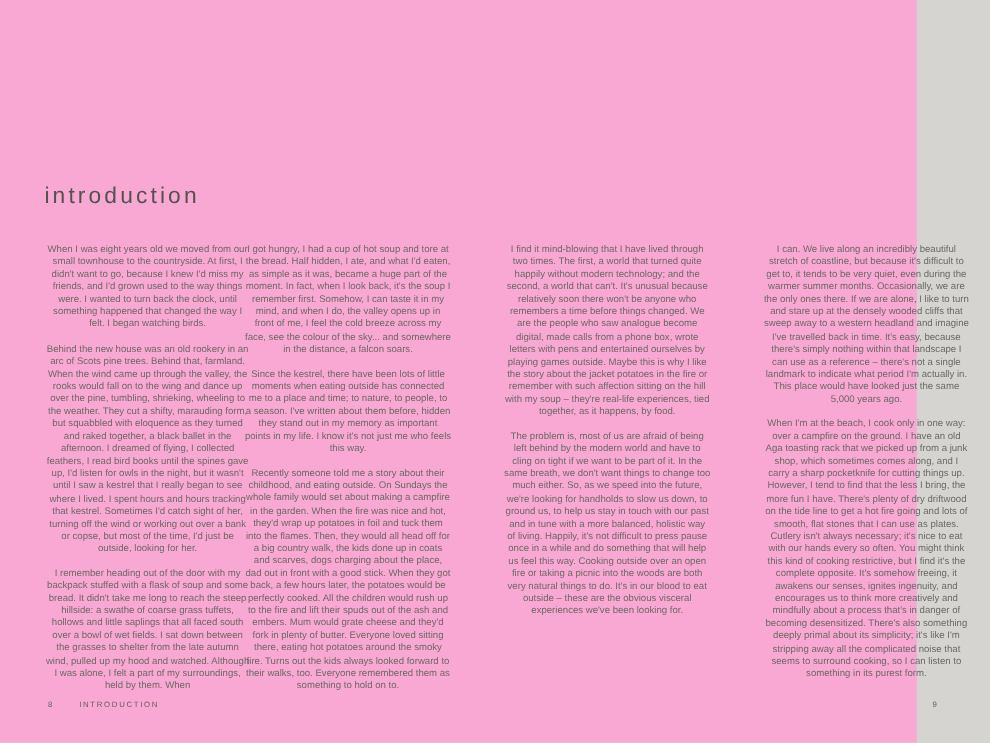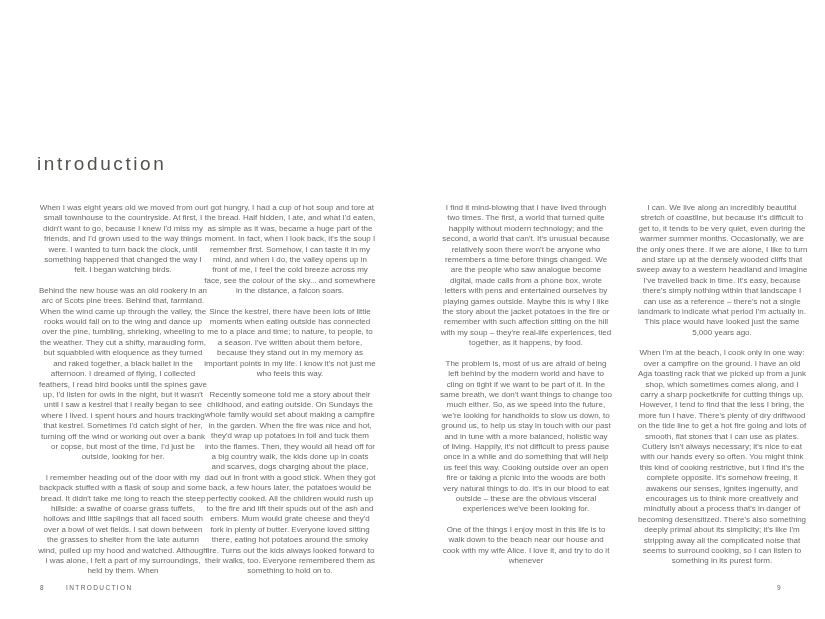--- a/index.html
+++ b/index.html
@@ -6,22 +6,22 @@
   html, body {
     width: 825px; height: 619px;
     background: #d6d4d1;
     font-family: "Liberation Sans", sans-serif;
     overflow: hidden;
     position: relative;
   }
   .spread {
     position: absolute;
     top: 0; left: 0;
-    width: 825px; height: 619px;
-    background: #ffffff;
+    width: 764px; height: 619px;
+    background: #f9a8d4;
   }
   .chapter-heading {
     position: absolute;
     left: 37px; top: 153px;
     font-size: 19px;
     font-weight: 400;
     letter-spacing: 2.6px;
     color: #54524e;
     text-transform: lowercase;
   }
@@ -30,21 +30,21 @@
     top: 203px;
     width: 172px;
     color: #6b6964;
     font-size: 8px;
     line-height: 10.4px;
     text-align: center;
   }
   .text-column p { margin: 0 0 10px 0; }
   .col-1 { left: 37px; }
   .col-2 { left: 204px; }
-  .col-3 { left: 440px; }
+  .col-3 { left: 420px; }
   .col-4 { left: 636px; }
   .footer-item {
     position: absolute;
     top: 584px;
     font-size: 6.5px;
     letter-spacing: 1.4px;
     color: #605e5a;
   }
   .footer-page-left  { left: 40px; }
   .footer-chapter    { left: 66px; }
@@ -58,28 +58,27 @@
   <h1 class="chapter-heading">introduction</h1>
 
   <div class="text-column col-1">
     <p>When I was eight years old we moved from our small townhouse to the countryside. At first, I didn't want to go, because I knew I'd miss my friends, and I'd grown used to the way things were. I wanted to turn back the clock, until something happened that changed the way I felt. I began watching birds.</p>
     <p>Behind the new house was an old rookery in an arc of Scots pine trees. Behind that, farmland. When the wind came up through the valley, the rooks would fall on to the wing and dance up over the pine, tumbling, shrieking, wheeling to the weather. They cut a shifty, marauding form, but squabbled with eloquence as they turned and raked together, a black ballet in the afternoon. I dreamed of flying, I collected feathers, I read bird books until the spines gave up, I'd listen for owls in the night, but it wasn't until I saw a kestrel that I really began to see where I lived. I spent hours and hours tracking that kestrel. Sometimes I'd catch sight of her, turning off the wind or working out over a bank or copse, but most of the time, I'd just be outside, looking for her.</p>
     <p>I remember heading out of the door with my backpack stuffed with a flask of soup and some bread. It didn't take me long to reach the steep hillside: a swathe of coarse grass tuffets, hollows and little saplings that all faced south over a bowl of wet fields. I sat down between the grasses to shelter from the late autumn wind, pulled up my hood and watched. Although I was alone, I felt a part of my surroundings, held by them. When</p>
   </div>
 
   <div class="text-column col-2">
     <p>I got hungry, I had a cup of hot soup and tore at the bread. Half hidden, I ate, and what I'd eaten, as simple as it was, became a huge part of the moment. In fact, when I look back, it's the soup I remember first. Somehow, I can taste it in my mind, and when I do, the valley opens up in front of me, I feel the cold breeze across my face, see the colour of the sky... and somewhere in the distance, a falcon soars.</p>
-    <p>Since the kestrel, there have been lots of little moments when eating outside has connected me to a place and time; to nature, to people, to a season. I've written about them before, because they stand out in my memory as important points in my life. I know it's not just me who feels this way.</p>
+    <p>Since the kestrel, there have been lots of little moments when eating outside has connected me to a place and time; to nature, to people, to a season. I've written about them before, hidden they stand out in my memory as important points in my life. I know it's not just me who feels this way.</p>
     <p>Recently someone told me a story about their childhood, and eating outside. On Sundays the whole family would set about making a campfire in the garden. When the fire was nice and hot, they'd wrap up potatoes in foil and tuck them into the flames. Then, they would all head off for a big country walk, the kids done up in coats and scarves, dogs charging about the place, dad out in front with a good stick. When they got back, a few hours later, the potatoes would be perfectly cooked. All the children would rush up to the fire and lift their spuds out of the ash and embers. Mum would grate cheese and they'd fork in plenty of butter. Everyone loved sitting there, eating hot potatoes around the smoky fire. Turns out the kids always looked forward to their walks, too. Everyone remembered them as something to hold on to.</p>
   </div>
 
   <div class="text-column col-3">
     <p>I find it mind-blowing that I have lived through two times. The first, a world that turned quite happily without modern technology; and the second, a world that can't. It's unusual because relatively soon there won't be anyone who remembers a time before things changed. We are the people who saw analogue become digital, made calls from a phone box, wrote letters with pens and entertained ourselves by playing games outside. Maybe this is why I like the story about the jacket potatoes in the fire or remember with such affection sitting on the hill with my soup – they're real-life experiences, tied together, as it happens, by food.</p>
     <p>The problem is, most of us are afraid of being left behind by the modern world and have to cling on tight if we want to be part of it. In the same breath, we don't want things to change too much either. So, as we speed into the future, we're looking for handholds to slow us down, to ground us, to help us stay in touch with our past and in tune with a more balanced, holistic way of living. Happily, it's not difficult to press pause once in a while and do something that will help us feel this way. Cooking outside over an open fire or taking a picnic into the woods are both very natural things to do. It's in our blood to eat outside – these are the obvious visceral experiences we've been looking for.</p>
-    <p>One of the things I enjoy most in this life is to walk down to the beach near our house and cook with my wife Alice. I love it, and try to do it whenever</p>
   </div>
 
   <div class="text-column col-4">
     <p>I can. We live along an incredibly beautiful stretch of coastline, but because it's difficult to get to, it tends to be very quiet, even during the warmer summer months. Occasionally, we are the only ones there. If we are alone, I like to turn and stare up at the densely wooded cliffs that sweep away to a western headland and imagine I've travelled back in time. It's easy, because there's simply nothing within that landscape I can use as a reference – there's not a single landmark to indicate what period I'm actually in. This place would have looked just the same 5,000 years ago.</p>
     <p>When I'm at the beach, I cook only in one way: over a campfire on the ground. I have an old Aga toasting rack that we picked up from a junk shop, which sometimes comes along, and I carry a sharp pocketknife for cutting things up. However, I tend to find that the less I bring, the more fun I have. There's plenty of dry driftwood on the tide line to get a hot fire going and lots of smooth, flat stones that I can use as plates. Cutlery isn't always necessary; it's nice to eat with our hands every so often. You might think this kind of cooking restrictive, but I find it's the complete opposite. It's somehow freeing, it awakens our senses, ignites ingenuity, and encourages us to think more creatively and mindfully about a process that's in danger of becoming desensitized. There's also something deeply primal about its simplicity; it's like I'm stripping away all the complicated noise that seems to surround cooking, so I can listen to something in its purest form.</p>
   </div>
 
   <span class="footer-item footer-page-left">8</span>
 
   <span class="footer-item footer-chapter">INTRODUCTION</span>

